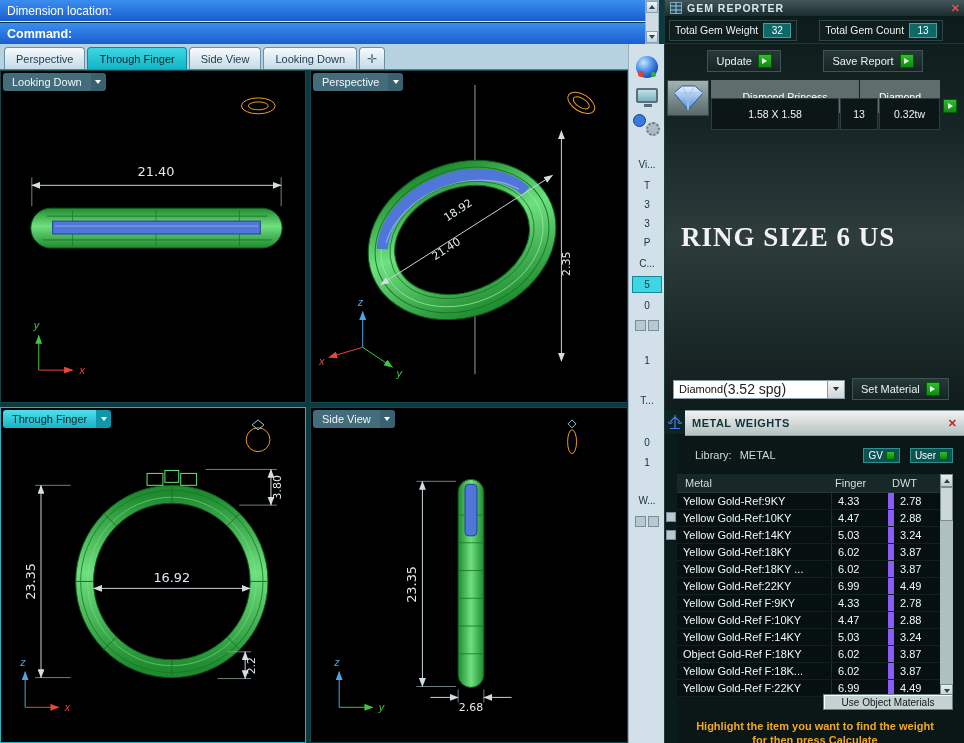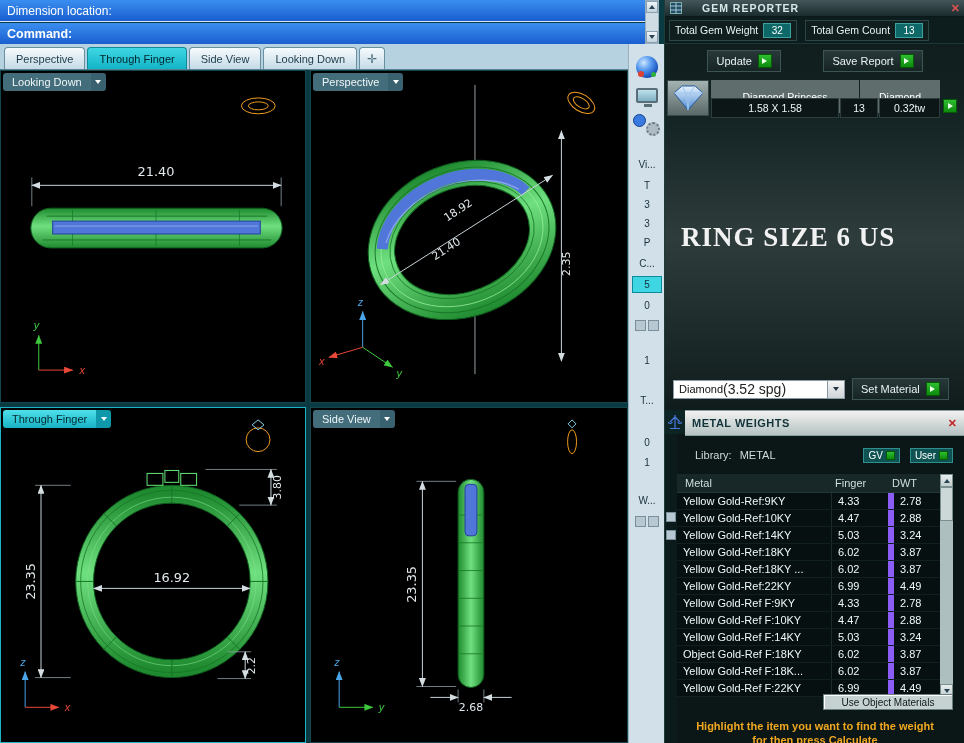--- a/index.html
+++ b/index.html
@@ -62,42 +62,42 @@
   #ico-monitor:after{content:"";position:absolute;left:6px;top:14px;width:8px;height:3px;background:#5a6e7a}
   #ico-zoom{position:absolute;left:4px;top:70px;width:13px;height:13px;border-radius:50%;background:#3a7ae0;border:1px solid #12408a;cursor:pointer}
   #ico-gear{position:absolute;left:17px;top:78px;width:14px;height:14px;border-radius:50%;border:2px dotted #6a7a84;background:#aebbc4;cursor:pointer}
 
   
   #rpanel{position:absolute;left:664px;top:0;width:300px;height:743px;background:#081212;border-left:1px solid #203a3a}
 
   
   #gemrep{position:absolute;left:0;top:0;width:300px;height:410px;overflow:hidden;
     background:linear-gradient(180deg,#0e1a1a 0%,#152424 30%,#2e3c3c 58%,#101c1c 100%)}
-  #gemrep-title{position:absolute;left:0;top:0;width:300px;height:17px;display:flex;align-items:center;gap:20px;
+  #gemrep-title{position:absolute;left:0;top:0;width:300px;height:17px;display:flex;align-items:center;gap:5px;
     padding:0 5px;background:linear-gradient(180deg,#44565a,#1b2c2e);border-bottom:1px solid #0a1a1a}
   #gemrep-title .t{color:#d8e8e8;font-size:10.5px;font-weight:bold;letter-spacing:1px;flex:1}
   .close-x{color:#e05050;font-size:11px;font-weight:bold;cursor:pointer;line-height:11px}
   #gemstats{position:absolute;left:0;top:17px;width:300px;height:27px;display:flex;align-items:center;
-    padding:0 4px;gap:8px;background:#0d1c1c;border-bottom:1px solid #1c3636}
+    padding:0 4px;gap:22px;background:#0d1c1c;border-bottom:1px solid #1c3636}
   .statcell{display:flex;align-items:center;gap:5px;border:1px solid #2a4646;background:#101e1e;padding:2px 5px}
   .statlabel{color:#e8f2f2;font-size:10.5px;white-space:nowrap}
   .statval{min-width:28px;height:15px;background:#0f6868;border:1px solid #3fa0a0;color:#fff;font-size:10px;
     display:flex;align-items:center;justify-content:center;padding:0 3px}
   #gembtns{position:absolute;left:0;top:50px;width:300px;display:flex;justify-content:space-evenly}
   .dk-btn{display:flex;align-items:center;gap:6px;padding:3px 8px;cursor:pointer;
     background:linear-gradient(180deg,#283838,#162424);border:1px solid #3c5454;color:#e8f2f2;font-size:11px}
   .gbtn{width:14px;height:14px;background:linear-gradient(180deg,#2fbf2f,#0d8a0d);border:1px solid #065a06;
     display:flex;align-items:center;justify-content:center;cursor:pointer}
   .gbtn-mini{width:9px;height:9px;background:linear-gradient(180deg,#2fbf2f,#0d8a0d);border:1px solid #065a06;cursor:pointer}
   .play{width:0;height:0;border-top:3.5px solid transparent;border-bottom:3.5px solid transparent;border-left:5px solid #eaffea}
   #gemtable{position:absolute;left:2px;top:80px;width:296px}
   #gemimg{position:absolute;left:0;top:0;width:42px;height:36px;background:linear-gradient(180deg,#a4b2b2,#5a6868);
     border:1px solid #36494a;display:flex;align-items:center;justify-content:center}
   .gth{position:absolute;height:33px;background:#5f6d6d;color:#fff;font-size:10.5px;display:flex;align-items:center;justify-content:center}
-  .gtd{position:absolute;height:20px;background:#0c1616;border:1px solid #2e3e3e;color:#ecf6f6;font-size:10.5px;
+  .gtd{position:absolute;height:32px;background:#0c1616;border:1px solid #2e3e3e;color:#ecf6f6;font-size:10.5px;
     display:flex;align-items:center;justify-content:center}
   #ringsize{position:absolute;left:16px;top:222px;font-family:"Liberation Serif",serif;font-size:27px;font-weight:bold;
     color:#f2f2f2;letter-spacing:1px}
   #matrow{position:absolute;left:8px;top:378px;width:288px;display:flex;align-items:center;gap:7px}
   #matdrop{width:172px;height:19px;background:#fff;border:1px solid #8a9aa4;display:flex;align-items:center;cursor:pointer}
   #matdrop .mv{font-size:11px;color:#111;padding-left:5px}
   #matdrop .ms{font-size:14px;color:#222;margin-left:0}
   #matdrop .caret{margin-left:auto;width:17px;height:17px;background:linear-gradient(180deg,#f4f4f4,#cfd4d8);
     border-left:1px solid #8a9aa4;display:flex;align-items:center;justify-content:center}
   .tri-dn-d{width:0;height:0;border-left:3.5px solid transparent;border-right:3.5px solid transparent;border-top:4.5px solid #243444}

